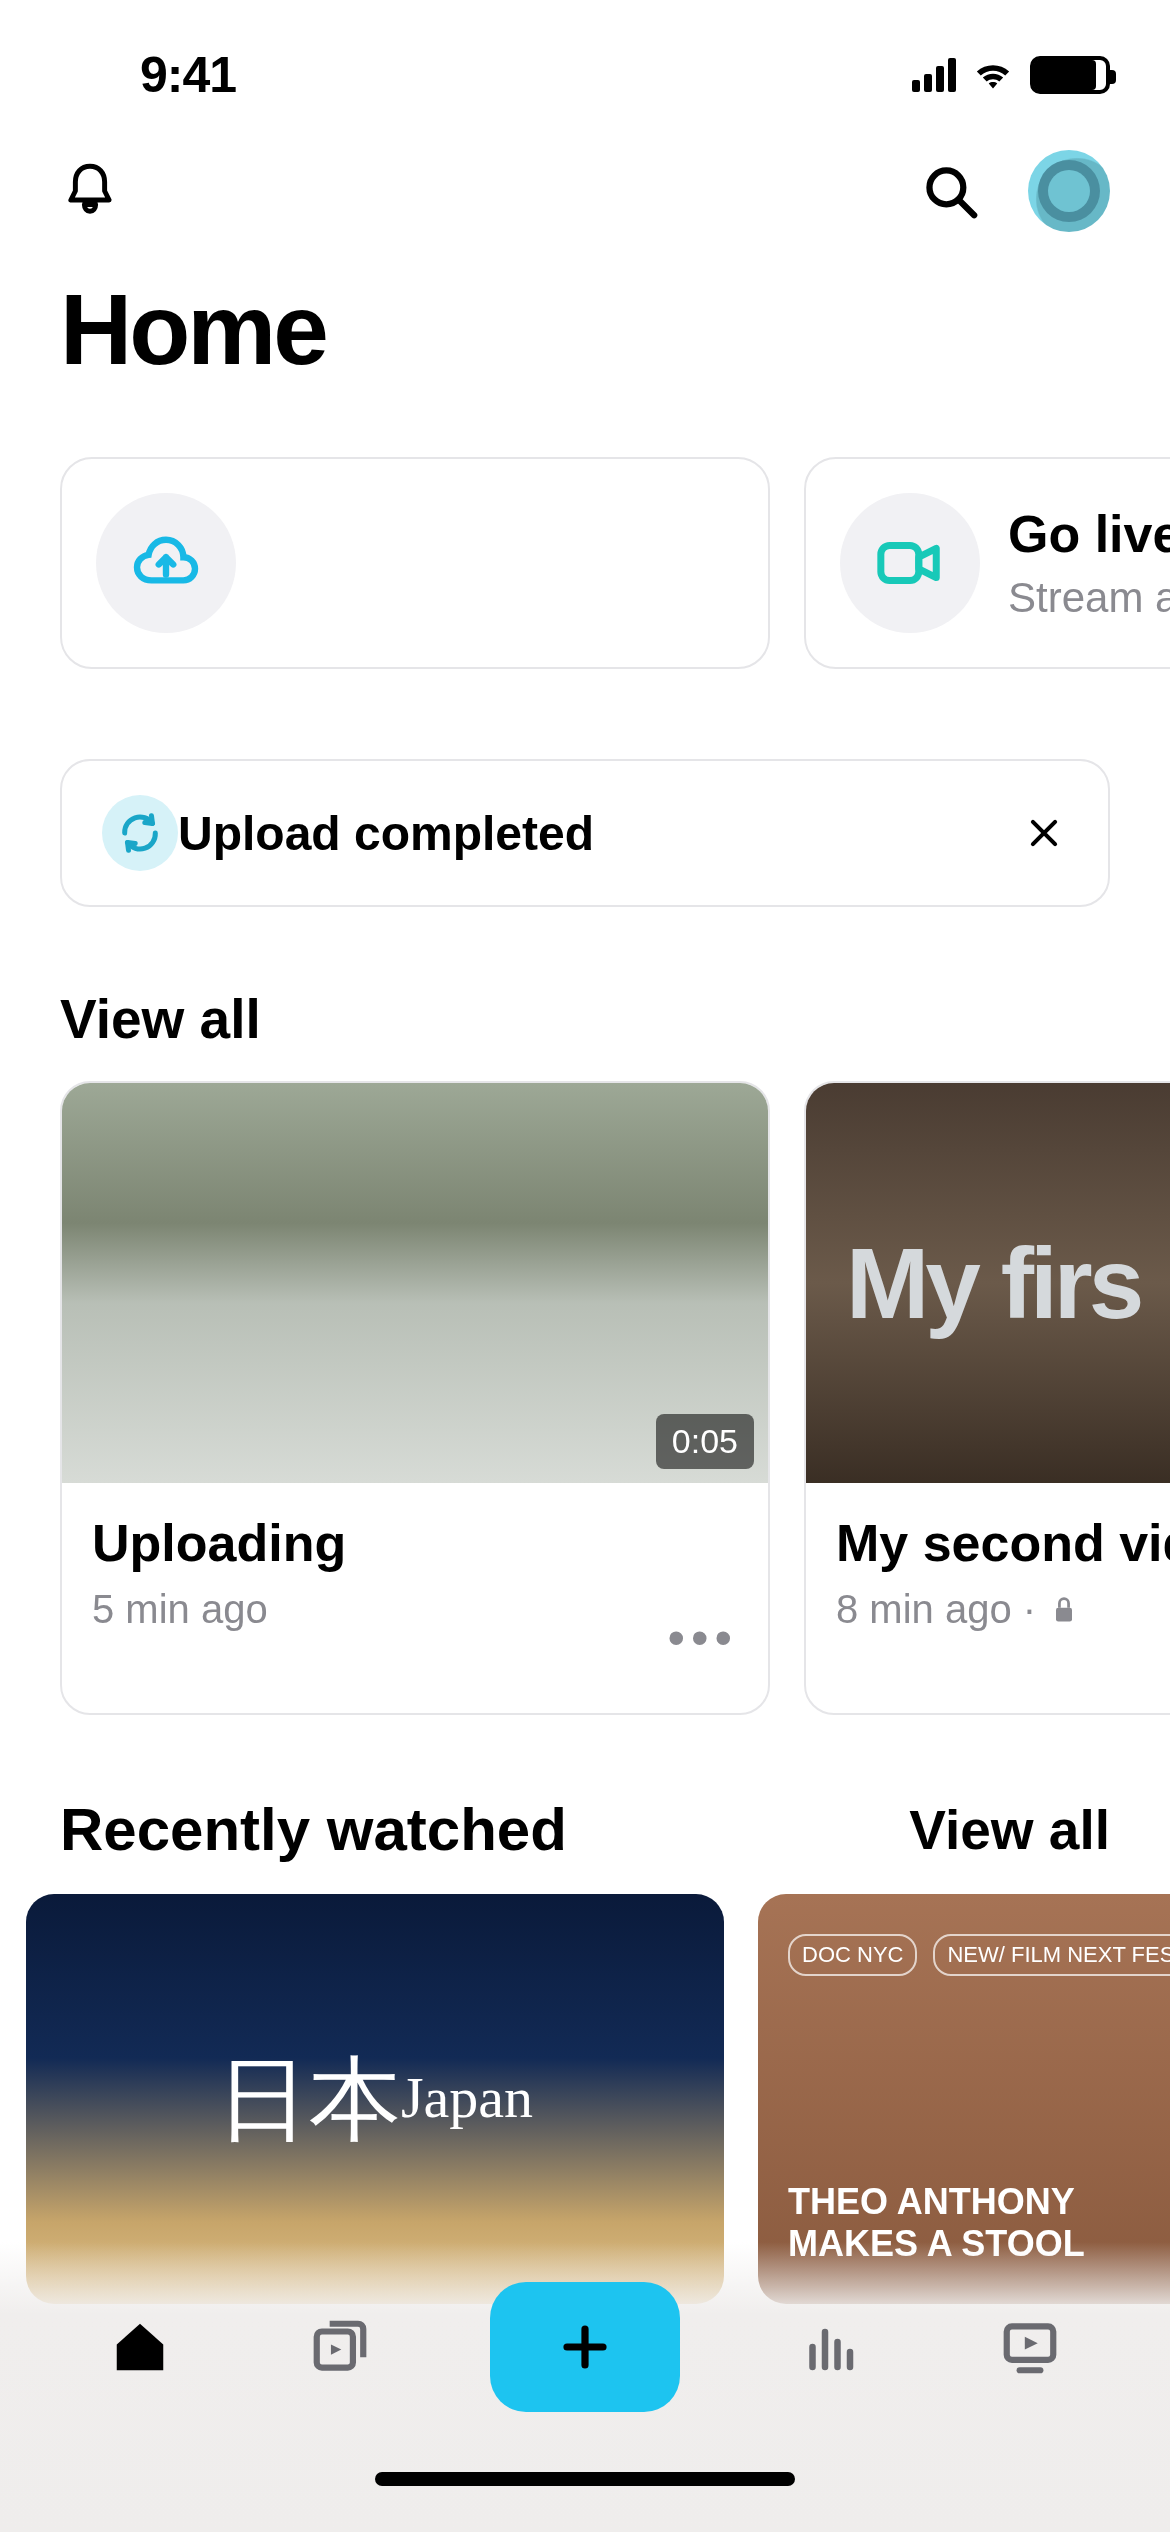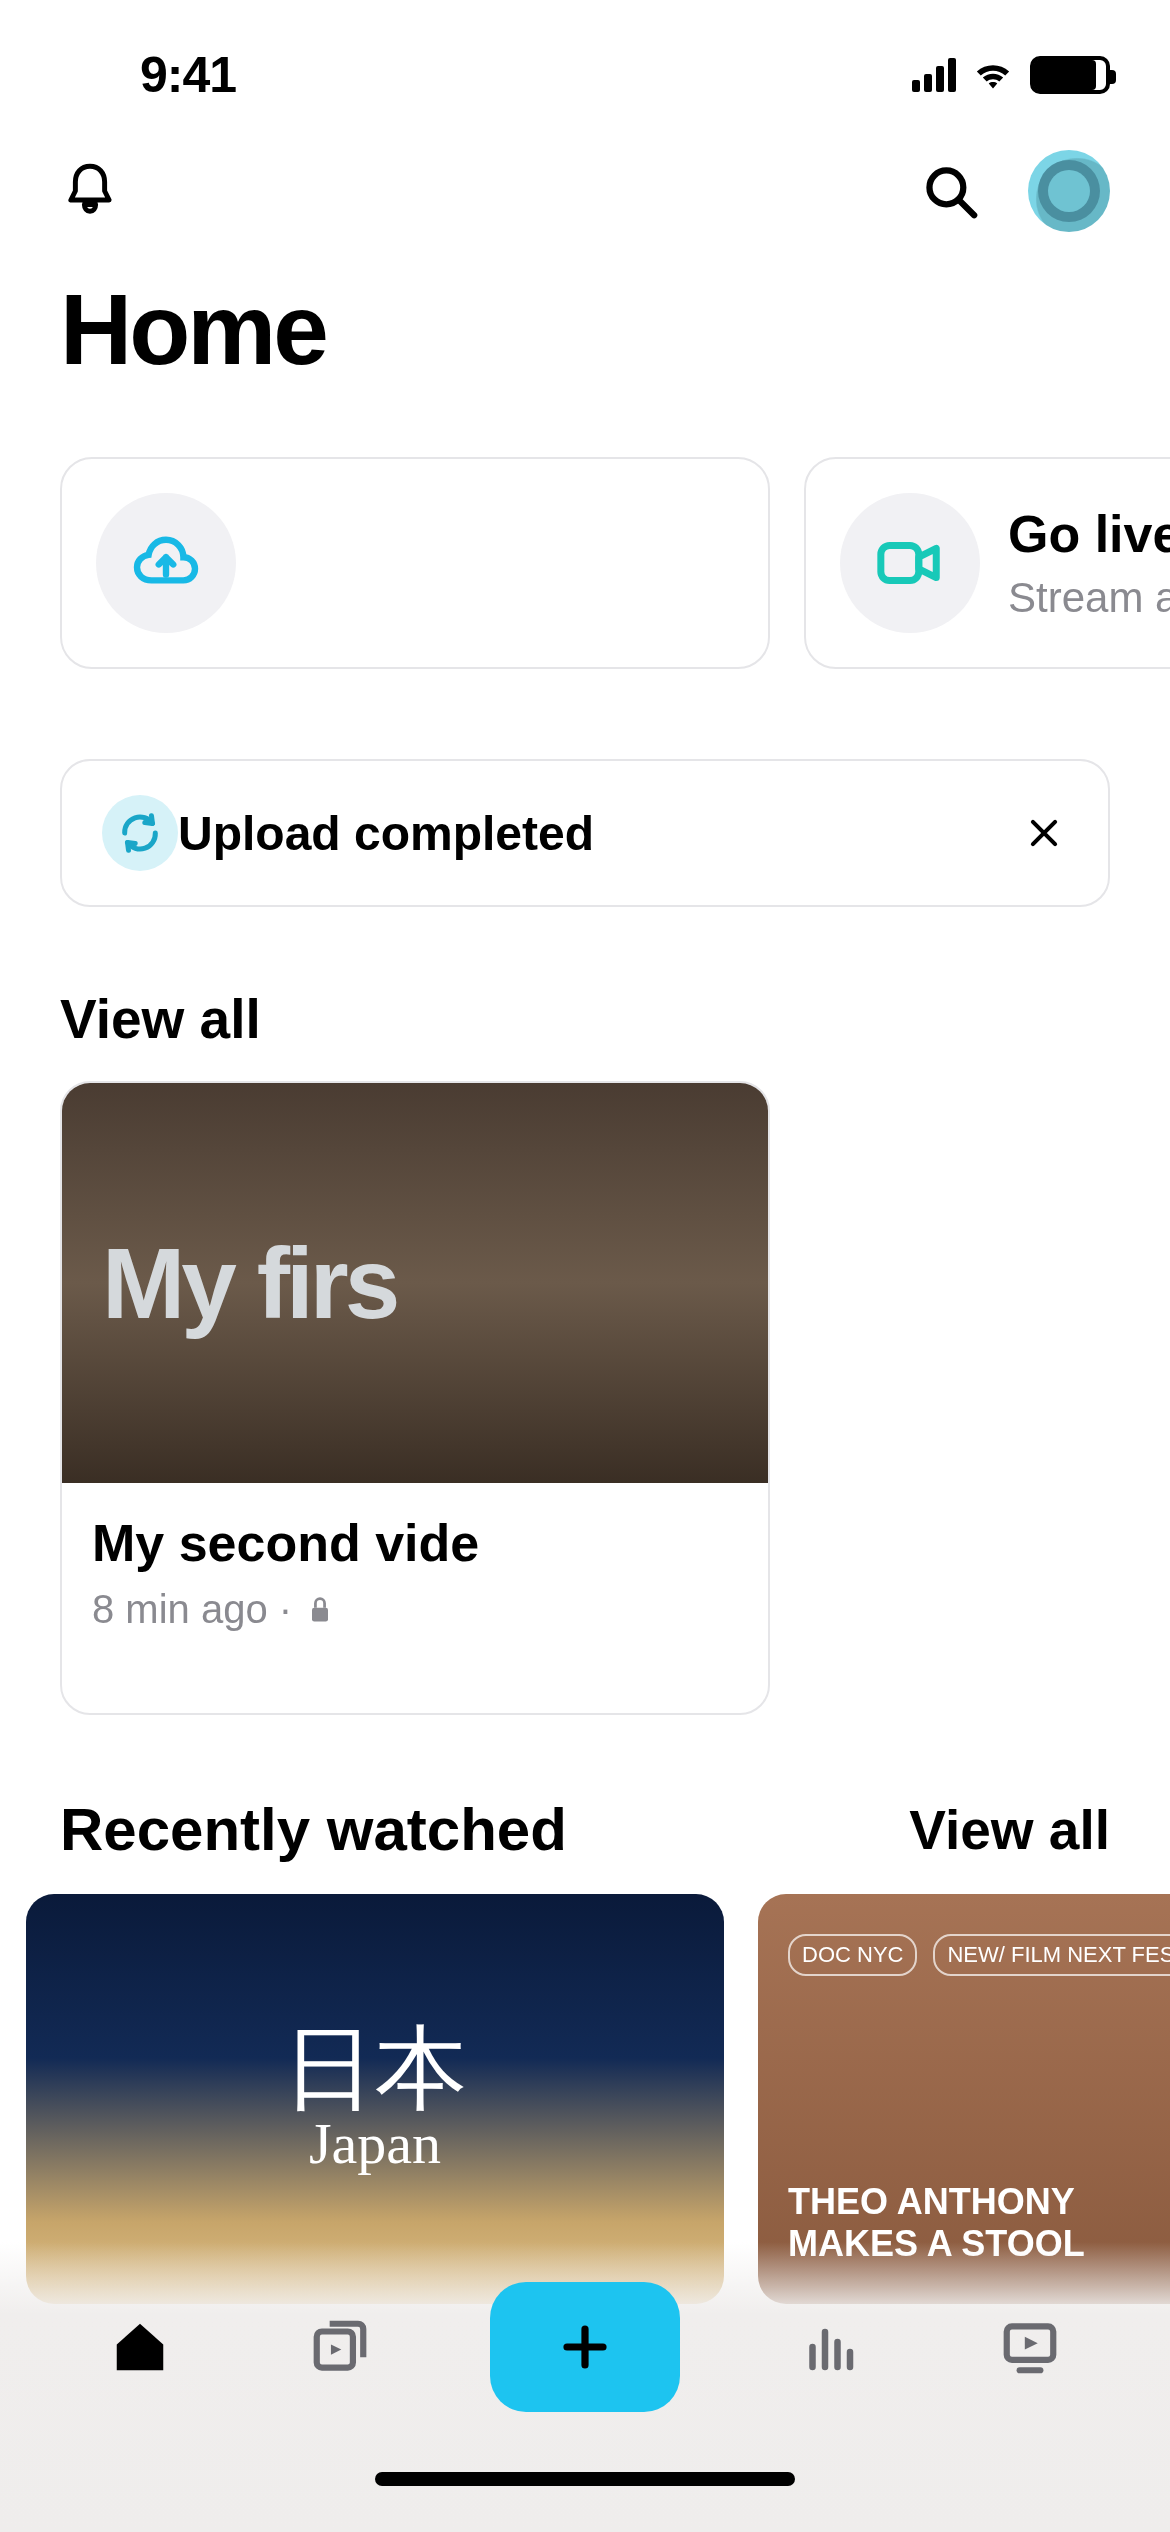--- a/index.html
+++ b/index.html
@@ -59,21 +59,21 @@
   .duration-badge { position:absolute; bottom:14px; right:14px; background:rgba(0,0,0,0.55); color:#fff; font-size:34px; padding:8px 16px; border-radius:8px; }
   .vcard-body { padding: 30px 30px 40px 30px; height:230px; }
   .vcard-title { font-size:52px; font-weight:700; margin-bottom:14px; white-space:nowrap; overflow:hidden; }
   .vcard-meta { font-size:40px; color:#8a8a90; display:flex; align-items:center; gap:14px; }
   .vcard { position:relative; }
   .more-dots { position:absolute; right:30px; bottom:46px; color:#8a8a90; font-size:50px; letter-spacing:6px; }
 
   
   .rw-row { display:flex; gap:34px; padding: 0 0 0 26px; overflow:hidden; }
   .rw-thumb { flex:0 0 698px; height:410px; border-radius:28px; position:relative; overflow:hidden; }
-  .rw1 { background: linear-gradient(180deg,#0a1a3a 0%, #122a55 40%, #c7a56a 80%, #e0c28a 100%); display:flex; align-items:center; justify-content:center; flex-direction:column; }
+  .rw1 { background: linear-gradient(180deg,#0a1a3a 0%, #122a55 40%, #c7a56a 80%, #e0c28a 100%); display:flex; align-items:center; justify-content:center; flex-direction:row; }
   .rw1-j { color:#fff; font-size:92px; font-weight:400; line-height:1; }
   .rw1-e { color:#fff; font-size:58px; font-family:Georgia, serif; margin-top:-4px; }
   .rw2 { background: linear-gradient(180deg,#a67355 0%, #8a5a3e 100%); padding:40px 30px; color:#fff; display:flex; flex-direction:column; justify-content:space-between; }
   .rw2-badges { display:flex; gap:16px; align-items:center; font-size:22px; }
   .rw2-badge { border:2px solid rgba(255,255,255,0.7); border-radius:18px; padding:6px 12px; }
   .rw2-title { font-size:36px; font-weight:800; line-height:1.15; }
 
   
   .tabbar-wrap { position:absolute; bottom:0; left:0; right:0; height:290px; background: linear-gradient(180deg, rgba(255,255,255,0) 0%, #f0eeed 25%, #efedec 100%); display:flex; flex-direction:column; }
   .tabbar { display:flex; justify-content:space-around; align-items:center; padding: 40px 40px 0 40px; }
@@ -162,20 +162,30 @@
       <svg width="38" height="38" viewBox="0 0 24 24">
           <path d="M5 5 L19 19 M19 5 L5 19" stroke="#000" stroke-width="2.6" stroke-linecap="round"></path>
         </svg>
     </div>
   </div>
 
   <div class="section-header">
     <div class="view-all">View all</div>
   </div>
   <div class="card-row">
+    <div class="vcard">
+      <div class="thumb thumb1">
+        <div class="duration-badge">0:05</div>
+      </div>
+      <div class="vcard-body">
+        <div class="vcard-title">Uploading</div>
+        <div class="vcard-meta">5 min ago</div>
+      </div>
+      <div class="more-dots">•••</div>
+    </div>
     <div class="vcard">
       <div class="thumb thumb2">
         <div class="thumb2-text">My firs</div>
       </div>
       <div class="vcard-body">
         <div class="vcard-title">My second vide</div>
         <div class="vcard-meta">
           <span>8 min ago · </span>
           <svg width="28" height="32" viewBox="0 0 24 28">
               <rect x="5" y="12" width="14" height="12" rx="2" fill="#8a8a90"></rect>

